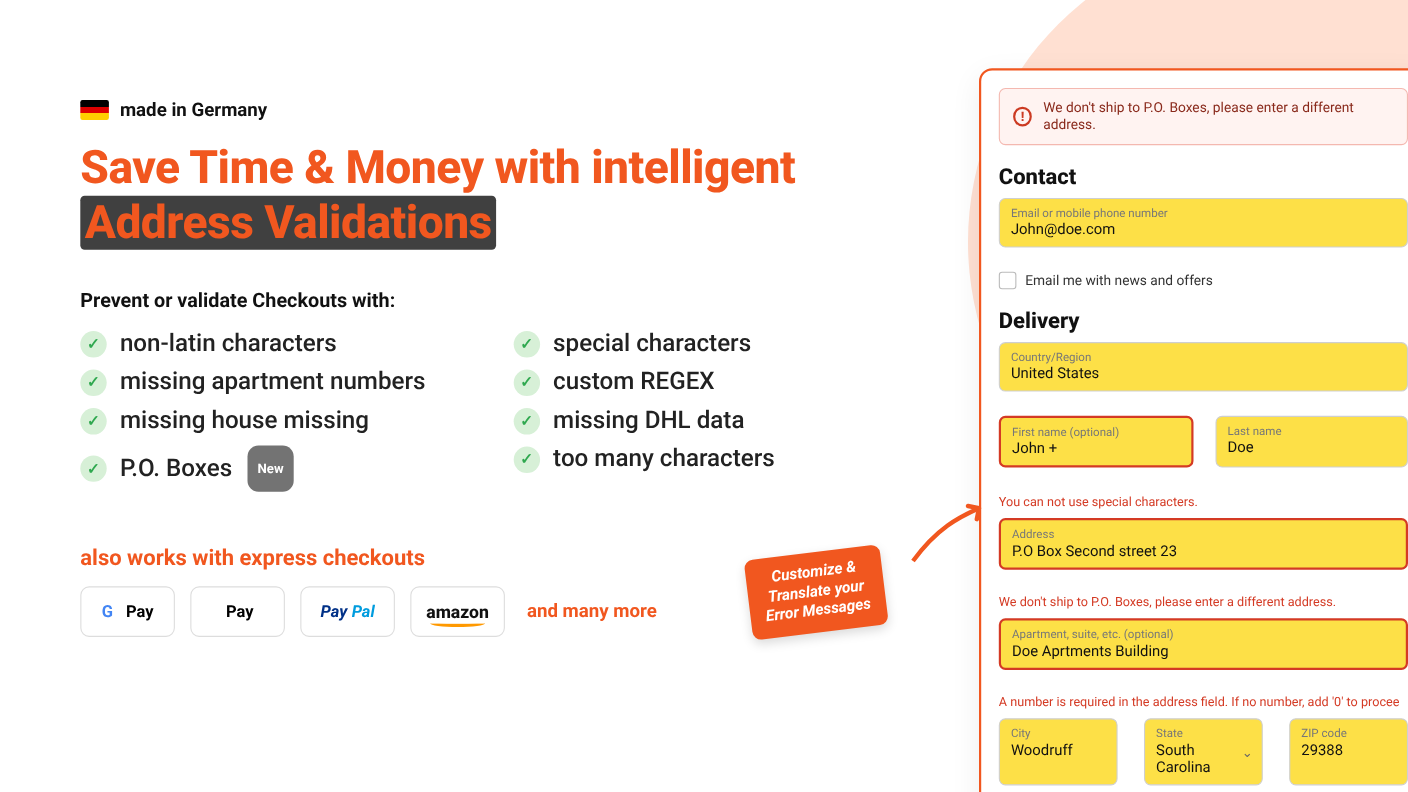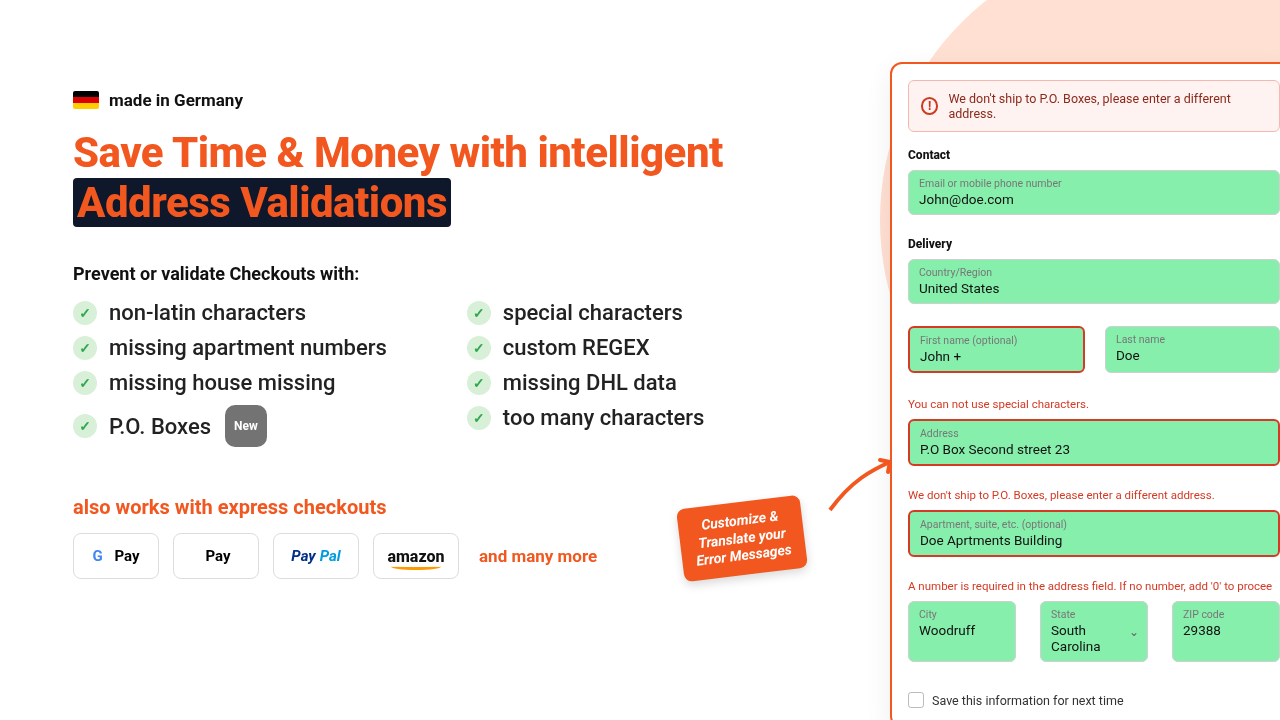--- a/index.html
+++ b/index.html
@@ -5,21 +5,21 @@
   * { box-sizing: border-box; margin: 0; padding: 0; }
   html, body { width: 1280px; height: 720px; font-family: -apple-system, BlinkMacSystemFont, "Segoe UI", Roboto, Arial, sans-serif; background: #fff; overflow: hidden; position: relative; }
   .blob { position:absolute; right:-160px; top:-60px; width:560px; height:560px; border-radius:50%; background:#ffe0d2; z-index:0; }
   .blob2 { position:absolute; right:-40px; bottom:-120px; width:360px; height:360px; border-radius:50%; background:#ffe0d2; z-index:0; }
 
   .left { position:absolute; left:73px; top:70px; width:700px; z-index:2;margin-top:20px; }
   .made-row { display:flex; align-items:center; gap:10px; font-weight:700; font-size:17px; color:#111; }
   .flag { width:26px; height:18px; display:inline-block; background: linear-gradient(#000 0 33%, #dd0000 33% 66%, #ffce00 66%); border-radius:2px; }
 
   h1 { margin-top:18px; font-size:42px; line-height:1.18; font-weight:800; color:#f1571f; letter-spacing:-0.5px; }
-  h1 .hl { background: #0f172a; padding:0 4px; border-radius:4px; }
+  h1 .hl { background: #404040; padding:0 4px; border-radius:4px; }
 
   .sub { margin-top:36px; font-size:18px; font-weight:700; color:#111; }
 
   .features { display:flex; gap:80px; margin-top:16px; }
   .col { display:flex; flex-direction:column; gap:10px; }
   .feat { display:flex; align-items:center; gap:12px; font-size:22px; color:#222; font-weight:500; }
   .check { width:24px; height:24px; border-radius:50%; background:#d7f0d7; display:flex; align-items:center; justify-content:center; color:#2fa84f; font-weight:900; font-size:14px; }
   .new { background:#737373; color:#fff; font-size:12px; font-weight:700; padding:14px 9px; border-radius:10px; margin-left:2px; }
 
   .also { margin-top:48px; font-size:20px; font-weight:700; color:#f1571f; }
@@ -29,22 +29,22 @@
   .pay .pp1 { color:#003087; font-style:italic; } .pay .pp2 { color:#009cde; font-style:italic; }
   .pay .amz { font-weight:800; color:#111; font-size:16px; position:relative; }
   .pay .amz::after { content:""; position:absolute; left:3px; right:3px; bottom:-4px; height:4px; border-bottom:3px solid #ff9900; border-radius:0 0 50% 50%; }
   .more { color:#f1571f; font-weight:700; font-size:17px; line-height:1.2; margin-left:6px; }
 
   
   .panel { position:absolute; right:-18px; top:62px; width:408px; background:#fff; border:2px solid #f1571f; border-radius:12px; padding:16px 16px 16px 16px; z-index:3; font-size:13px; color:#222; box-shadow:0 8px 28px rgba(0,0,0,.07); }
   .alert { border:1px solid #f4b8b0; background:#fff3f1; border-radius:6px; padding:10px 12px; display:flex; align-items:center; gap:10px; color:#8a2a1c; font-size:12.5px; }
   .alert .ic { width:18px; height:18px; border:2px solid #cc3a22; border-radius:50%; display:flex; align-items:center; justify-content:center; color:#cc3a22; font-weight:800; font-size:12px; }
 
-  .sec { font-weight:800; font-size:12px; margin:16px 0 8px; color:#111; }
-  .fld { border:1px solid #cfcfcf; border-radius:6px; padding:6px 10px 7px; background:#86efac; margin-bottom:22px; }
+  .sec { font-weight:800; font-size:20px; margin:16px 0 8px; color:#111; }
+  .fld { border:1px solid #cfcfcf; border-radius:6px; padding:6px 10px 7px; background:#fde047; margin-bottom:22px; }
   .fld .lab { font-size:10.5px; color:#777; }
   .fld .val { font-size:13.5px; color:#111; margin-top:1px; }
   .fld.err { border:2px solid #d43a24; }
   .errtxt { color:#d43a24; font-size:11.5px; margin:2px 0 8px; }
 
   .row2 { display:flex; gap:20px; }
   .row2 > .fld { flex:1; }
   .row3 { display:flex; gap:24px; }
   .row3 > .fld { flex:1; position:relative; }
   .chev { position:absolute; right:8px; top:50%; transform:translateY(-50%); font-size:12px; color:#666; }
@@ -146,20 +146,24 @@
   <div class="alert">
     <span class="ic">!</span>
     <span>We don't ship to P.O. Boxes, please enter a different address.</span>
   </div>
 
   <div class="sec">Contact</div>
   <div class="fld">
     <div class="lab">Email or mobile phone number</div>
     <div class="val">John@doe.com</div>
   </div>
+  <div class="cbrow">
+    <span class="cb"></span>
+    <span>Email me with news and offers</span>
+  </div>
 
   <div class="sec">Delivery</div>
   <div class="fld">
     <div class="lab">Country/Region</div>
     <div class="val">United States</div>
   </div>
 
   <div class="row2">
     <div class="fld err">
       <div class="lab">First name (optional)</div>

